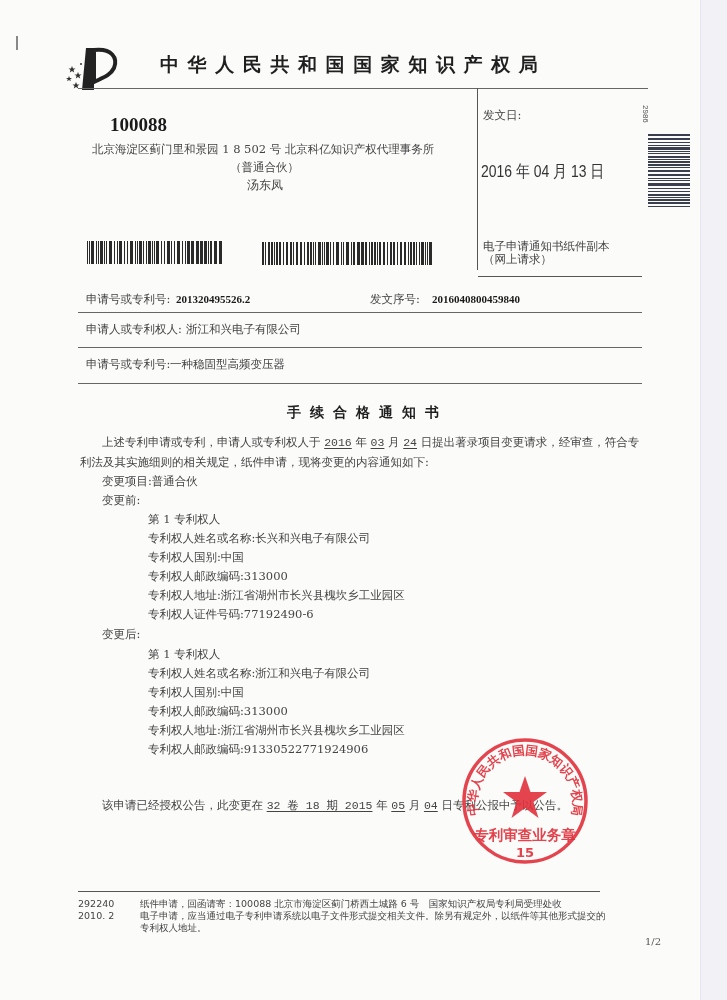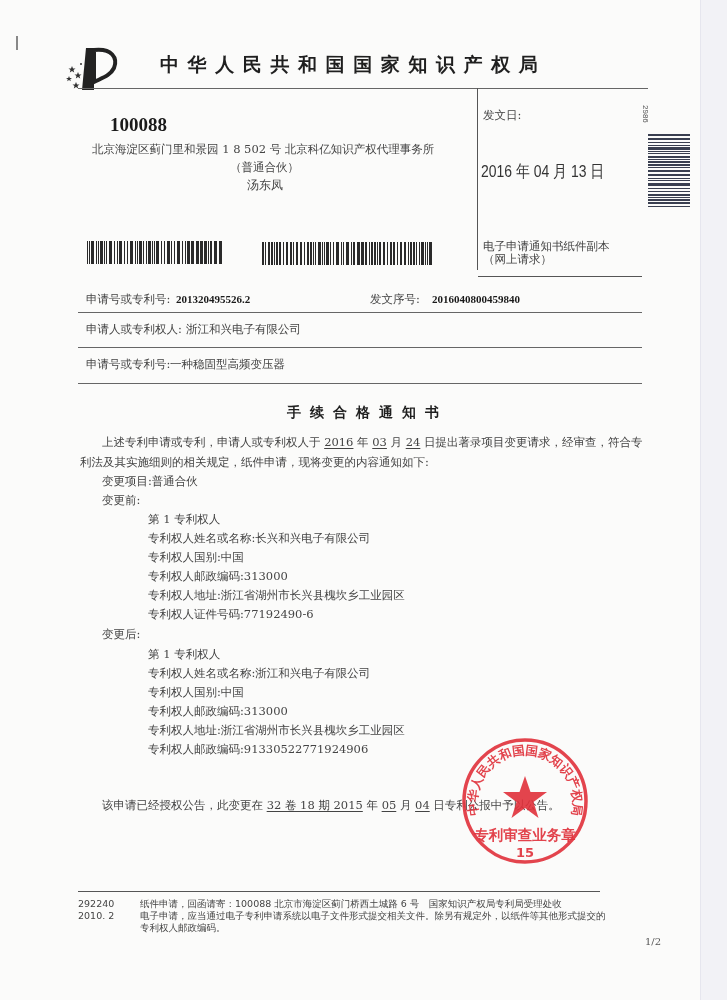--- a/index.html
+++ b/index.html
@@ -59,21 +59,21 @@
     .row-3 { left: 86px; top: 357px; }
     .row-3-val { left: 170px; top: 357px; }
 
     .notice-title {
       left: 0; width: 727px; text-align: center; top: 404px;
       font-family: "DejaVu Sans", "Liberation Sans", sans-serif;
       font-weight: bold; font-size: 14px; letter-spacing: 9px; color: #1f1f1f;
       padding-left: 8px;
     }
     .body-text { font-size: 11.5px; color: #444; white-space: nowrap; }
-    .u { text-decoration: underline; text-underline-offset: 2px; }
+    .u { text-decoration: underline; text-underline-offset: 2px; font-family: Liberation Mono, monospace; }
     .p1 { left: 102px; top: 435px; }
     .p1b { left: 80px; top: 455px; }
     .change-item { left: 102px; top: 474px; }
     .before-label { left: 102px; top: 493px; }
     .indent { left: 148px; }
     .after-label { left: 102px; top: 627px; }
 
     .final-line { left: 102px; top: 798px; }
 
     .seal { left: 460px; top: 736px; width: 130px; height: 130px; }
@@ -296,14 +296,14 @@
   <polygon points="65,40 70.5,56 87,56 73.5,66 78.5,82 65,72 51.5,82 56.5,66 43,56 59.5,56" fill="#e0303a" opacity="0.9"></polygon>
   <text x="65" y="104" text-anchor="middle" font-family="DejaVu Sans, sans-serif" font-weight="bold" font-size="14.5" fill="#e0303a" opacity="0.9">专利审查业务章</text>
   <text x="65" y="121" text-anchor="middle" font-family="DejaVu Sans, sans-serif" font-weight="bold" font-size="13" fill="#e0303a" opacity="0.9">15</text>
 </svg>
 
 <div class="abs footer-rule"></div>
 <div class="abs footer-code" style="top:898px">292240</div>
 <div class="abs footer-code" style="top:910px">2010. 2</div>
 <div class="abs footer-text" style="top:898px">纸件申请，回函请寄：100088 北京市海淀区蓟门桥西土城路 6 号　国家知识产权局专利局受理处收</div>
 <div class="abs footer-text" style="top:910px">电子申请，应当通过电子专利申请系统以电子文件形式提交相关文件。除另有规定外，以纸件等其他形式提交的</div>
-<div class="abs footer-text" style="top:922px">专利权人邮政编码。</div>
+<div class="abs footer-text" style="top:922px">专利权人地址。</div>
 <div class="abs page-num">1/2</div>
 
 </body></html>

